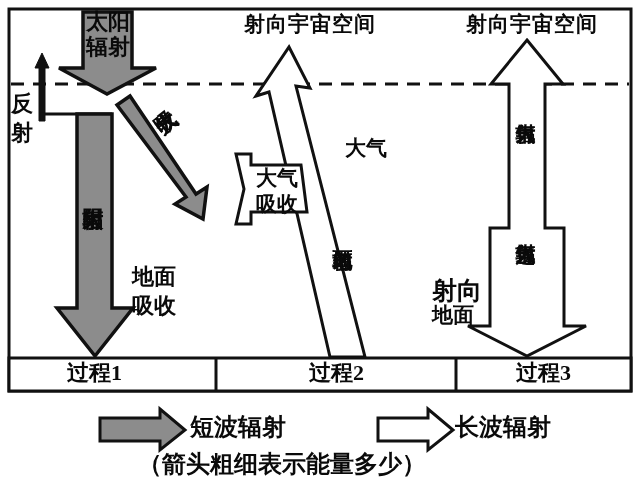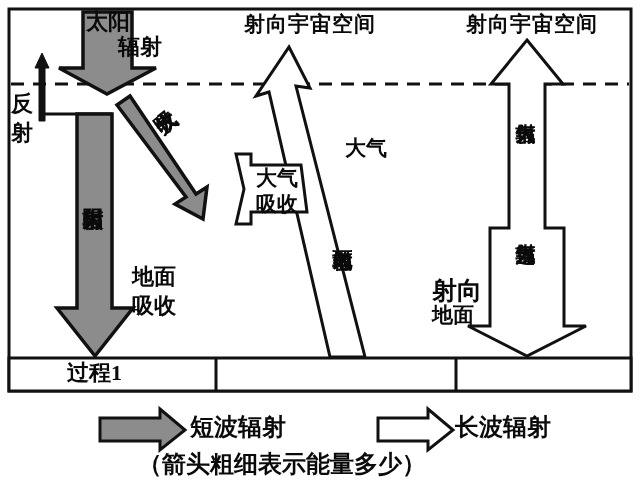--- a/index.html
+++ b/index.html
@@ -42,21 +42,21 @@
     <rect x="9" y="358" width="622" height="33" fill="#ffffff" stroke="#111111" stroke-width="3"></rect>
     <line x1="216" y1="358" x2="216" y2="391" stroke="#111111" stroke-width="3"></line>
     <line x1="456" y1="358" x2="456" y2="391" stroke="#111111" stroke-width="3"></line>
 
     <polygon points="100,418 160,418 160,409 185,430 160,450 160,441 100,441" fill="#8c8c8c" stroke="#111111" stroke-width="3" stroke-linejoin="miter"></polygon>
     <polygon points="378,418 428,418 428,409 453,430 428,450 428,441 378,441" fill="#ffffff" stroke="#111111" stroke-width="3" stroke-linejoin="miter"></polygon>
   </svg>
 
 
   <div class="lbl ctr" style="left:82px;top:11px;width:52px;font-size:22px;">太阳</div>
-  <div class="lbl ctr" style="left:82px;top:36px;width:52px;font-size:22px;padding-left:32px;">辐射</div>
+  <div class="lbl ctr" style="left:82px;top:36px;width:52px;font-size:22px;">辐射</div>
 
   <div class="lbl" style="left:11px;top:93px;font-size:22px;">反</div>
   <div class="lbl" style="left:11px;top:122px;font-size:22px;">射</div>
 
   <div class="lbl" style="left:140px;top:108px;font-size:21px;
               writing-mode:vertical-rl;text-orientation:upright;
               transform:rotate(-38deg);transform-origin:top left;">大气吸收</div>
 
   <div class="lbl vert" style="left:82px;top:192px;font-size:21px;">太阳辐射</div>
 
@@ -75,18 +75,20 @@
   <div class="lbl" style="left:466px;top:14px;font-size:21px;letter-spacing:1px;">射向宇宙空间</div>
 
   <div class="lbl vert" style="left:516px;top:108px;font-size:20px;">大气辐射</div>
 
   <div class="lbl vert" style="left:516px;top:228px;font-size:20px;">大气逆辐射</div>
 
   <div class="lbl" style="left:432px;top:278px;font-size:25px;">射向</div>
   <div class="lbl" style="left:432px;top:305px;font-size:21px;">地面</div>
 
   <div class="lbl ctr" style="left:11px;top:362px;width:167px;font-size:22px;">过程1</div>
+  <div class="lbl ctr" style="left:217px;top:362px;width:239px;font-size:22px;">过程2</div>
+  <div class="lbl ctr" style="left:457px;top:362px;width:173px;font-size:22px;">过程3</div>
 
   <div class="lbl" style="left:190px;top:415px;font-size:24px;">短波辐射</div>
   <div class="lbl" style="left:455px;top:415px;font-size:24px;">长波辐射</div>
   <div class="lbl ctr" style="left:0px;top:452px;width:564px;font-size:24px;">（箭头粗细表示能量多少）</div>
 
 </div>
 
 </body></html>

